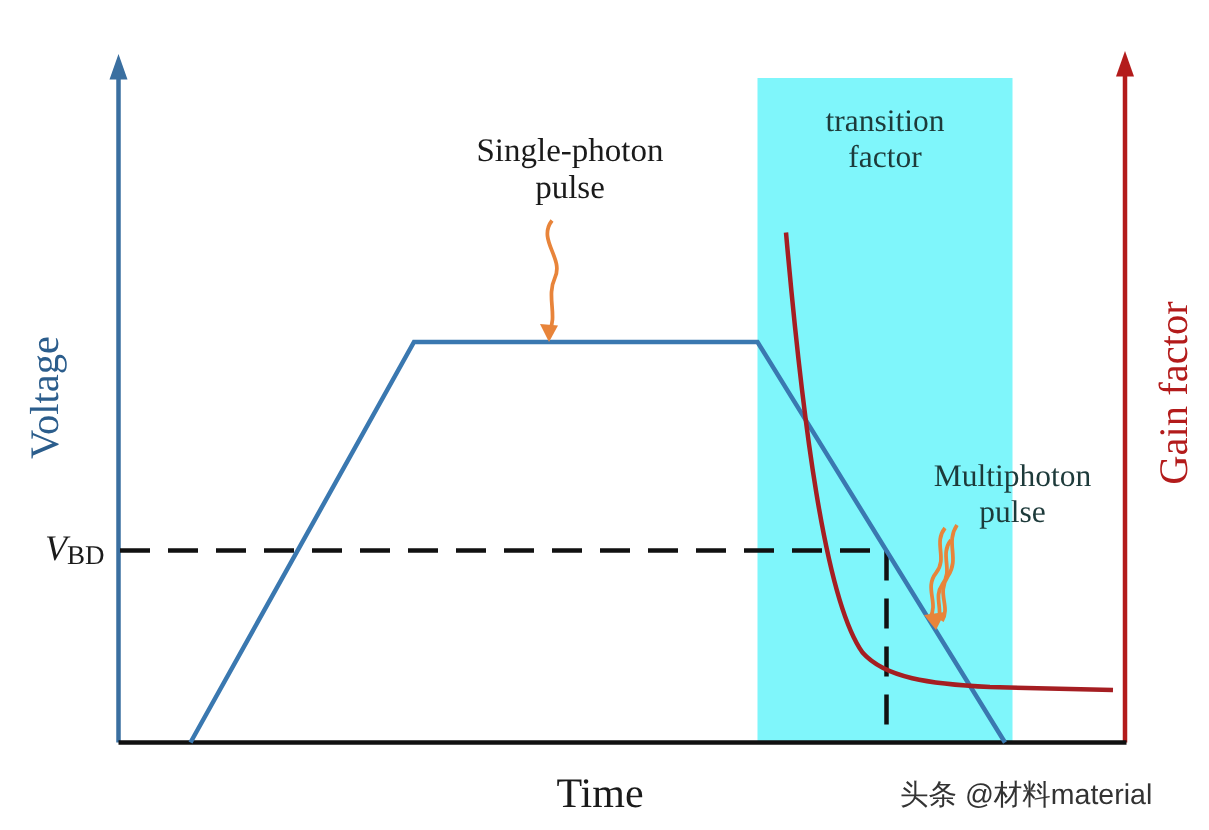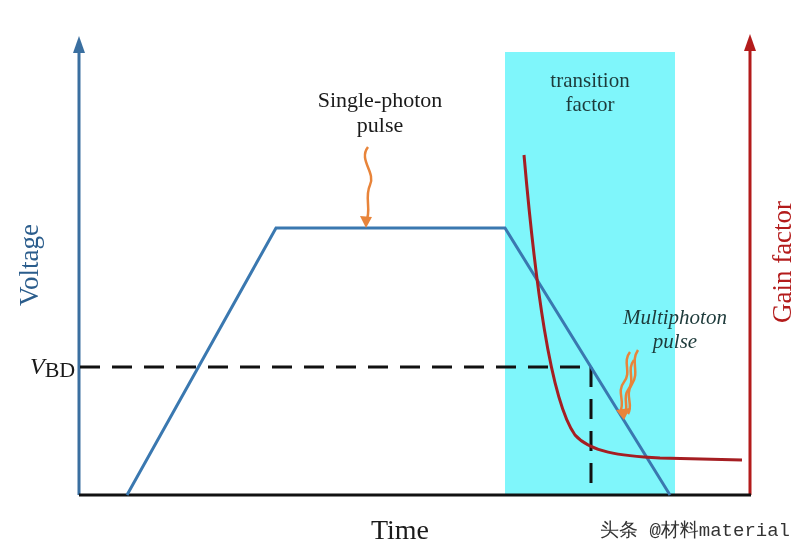--- a/index.html
+++ b/index.html
@@ -1,30 +1,30 @@
 <!DOCTYPE html>
 <html><head>
 <meta charset="utf-8">
 <style>
   html, body { margin: 0; padding: 0; background: #ffffff; }
   body { width: 806px; height: 553px; position: relative; overflow: hidden; font-family: "Liberation Serif", "DejaVu Serif", serif; }
   #canvas { position: absolute; left: 0; top: 0; width: 806px; height: 553px; }
   .lbl { position: absolute; color: #1a1a1a; font-family: "Liberation Serif", "DejaVu Serif", serif; white-space: nowrap; text-align: center; line-height: 1.15; }
   .lbl-single { left: 300px; top: 87px; width: 160px; font-size: 22px; }
   .lbl-aval { left: 520px; top: 68px; width: 140px; font-size: 21px; color: #1d3a3a; }
-  .lbl-multi { left: 605px; top: 305px; width: 140px; font-size: 21px; color: #1d3a3a; font-style: italic; }
+  .lbl-multi { left: 605px; top: 305px; width: 140px; font-size: 21px; color: #1d3a3a; }
   .lbl-time { left: 355px; top: 498px; width: 90px; font-size: 28px; margin-top: 16px; }
   .lbl-voltage { left: 30px; top: 265px; width: 0; height: 0; }
   .lbl-voltage span { position: absolute; transform: translate(-50%, -50%) rotate(-90deg); font-size: 27px; color: #2b5d8c; left: 0; top: 0; }
   .lbl-gain { left: 783px; top: 262px; width: 0; height: 0; }
   .lbl-gain span { position: absolute; transform: translate(-50%, -50%) rotate(-90deg); font-size: 27px; color: #b31b1b; left: 0; top: 0; }
   .lbl-vbd { left: 30px; top: 353px; font-size: 24px; text-align: left; }
   .lbl-vbd i { font-style: italic; }
-  .lbl-vbd sub { font-size: 22px; vertical-align: -3px; }
-  .watermark { position: absolute; left: 600px; top: 517px; font-family: Liberation Mono, monospace; font-size: 19px; color: #333333; white-space: nowrap; }
+  .lbl-vbd sub { font-size: 18px; vertical-align: -3px; }
+  .watermark { position: absolute; left: 600px; top: 517px; font-family: Liberation Sans, sans-serif; font-size: 19px; color: #333333; white-space: nowrap; }
 </style>
 </head>
 <body>
 
 <svg id="canvas" width="806" height="553" viewBox="0 0 806 553" xmlns="http://www.w3.org/2000/svg">
 
   <rect x="505" y="52" width="170" height="443" fill="#7ff6fb"></rect>
 
   <line x1="79" y1="495" x2="79" y2="50" stroke="#3a6fa0" stroke-width="3"></line>
   <polygon points="79,36 73,53 85,53" fill="#3a6fa0"></polygon>

